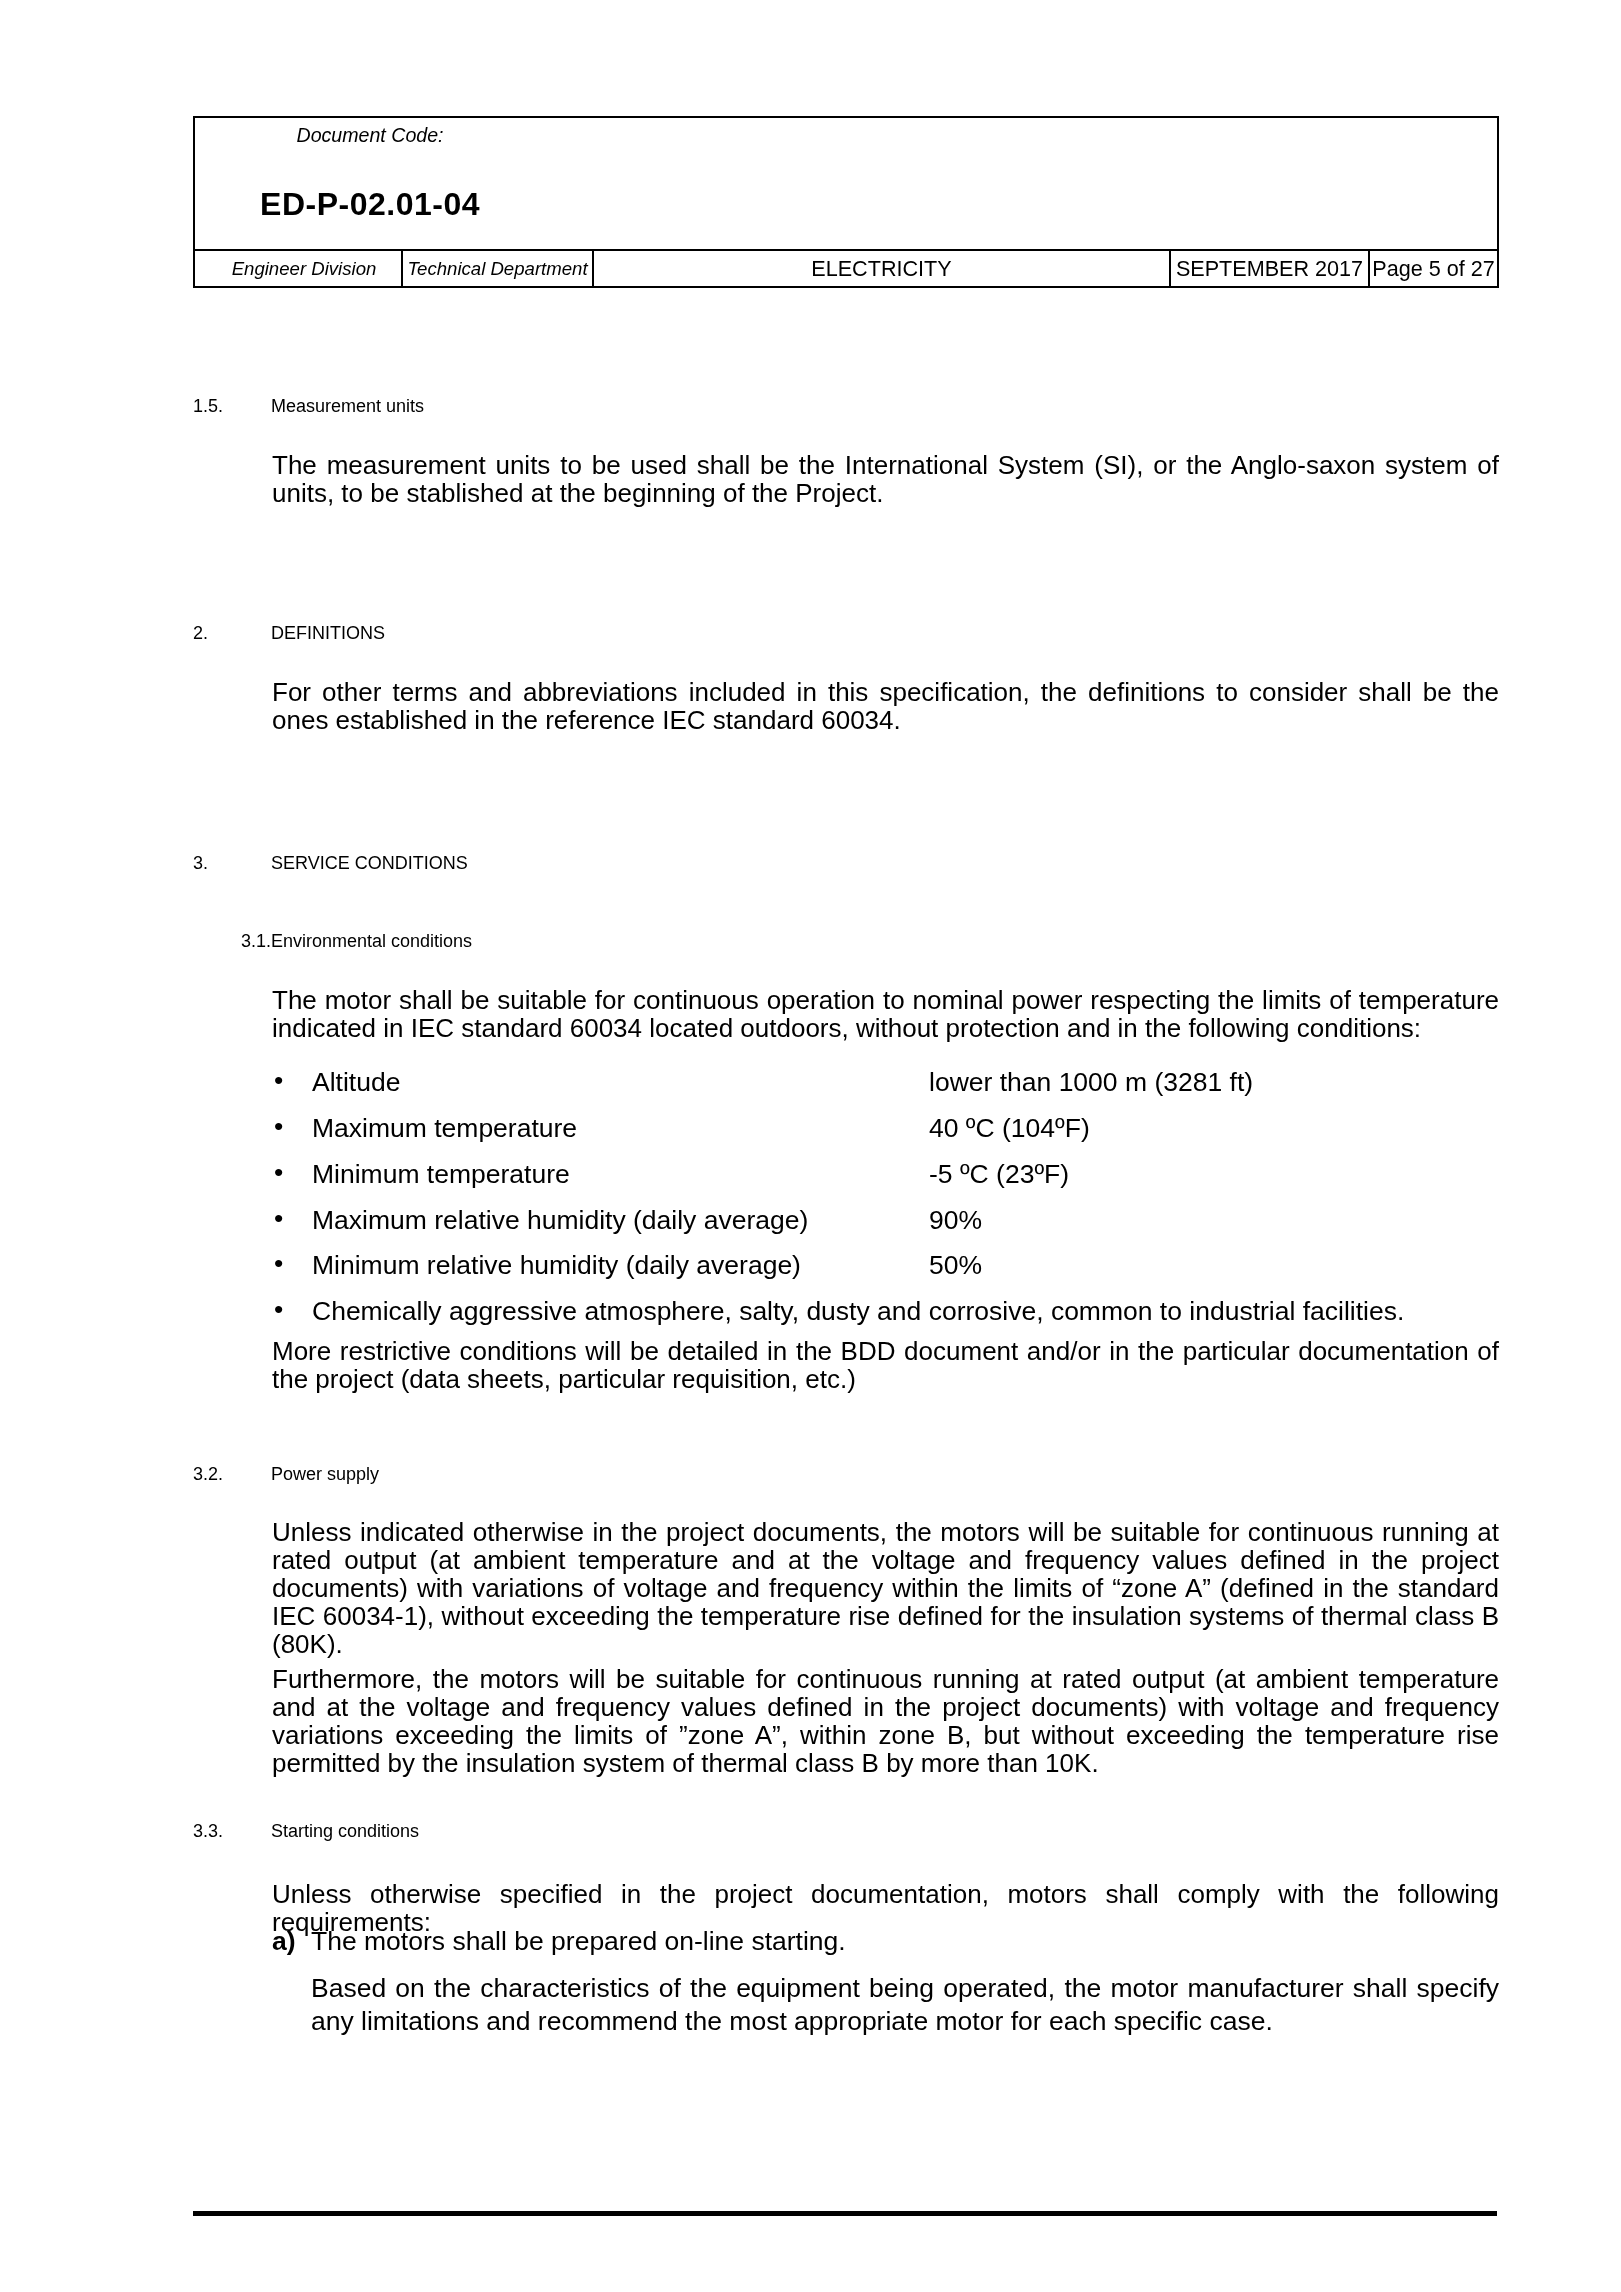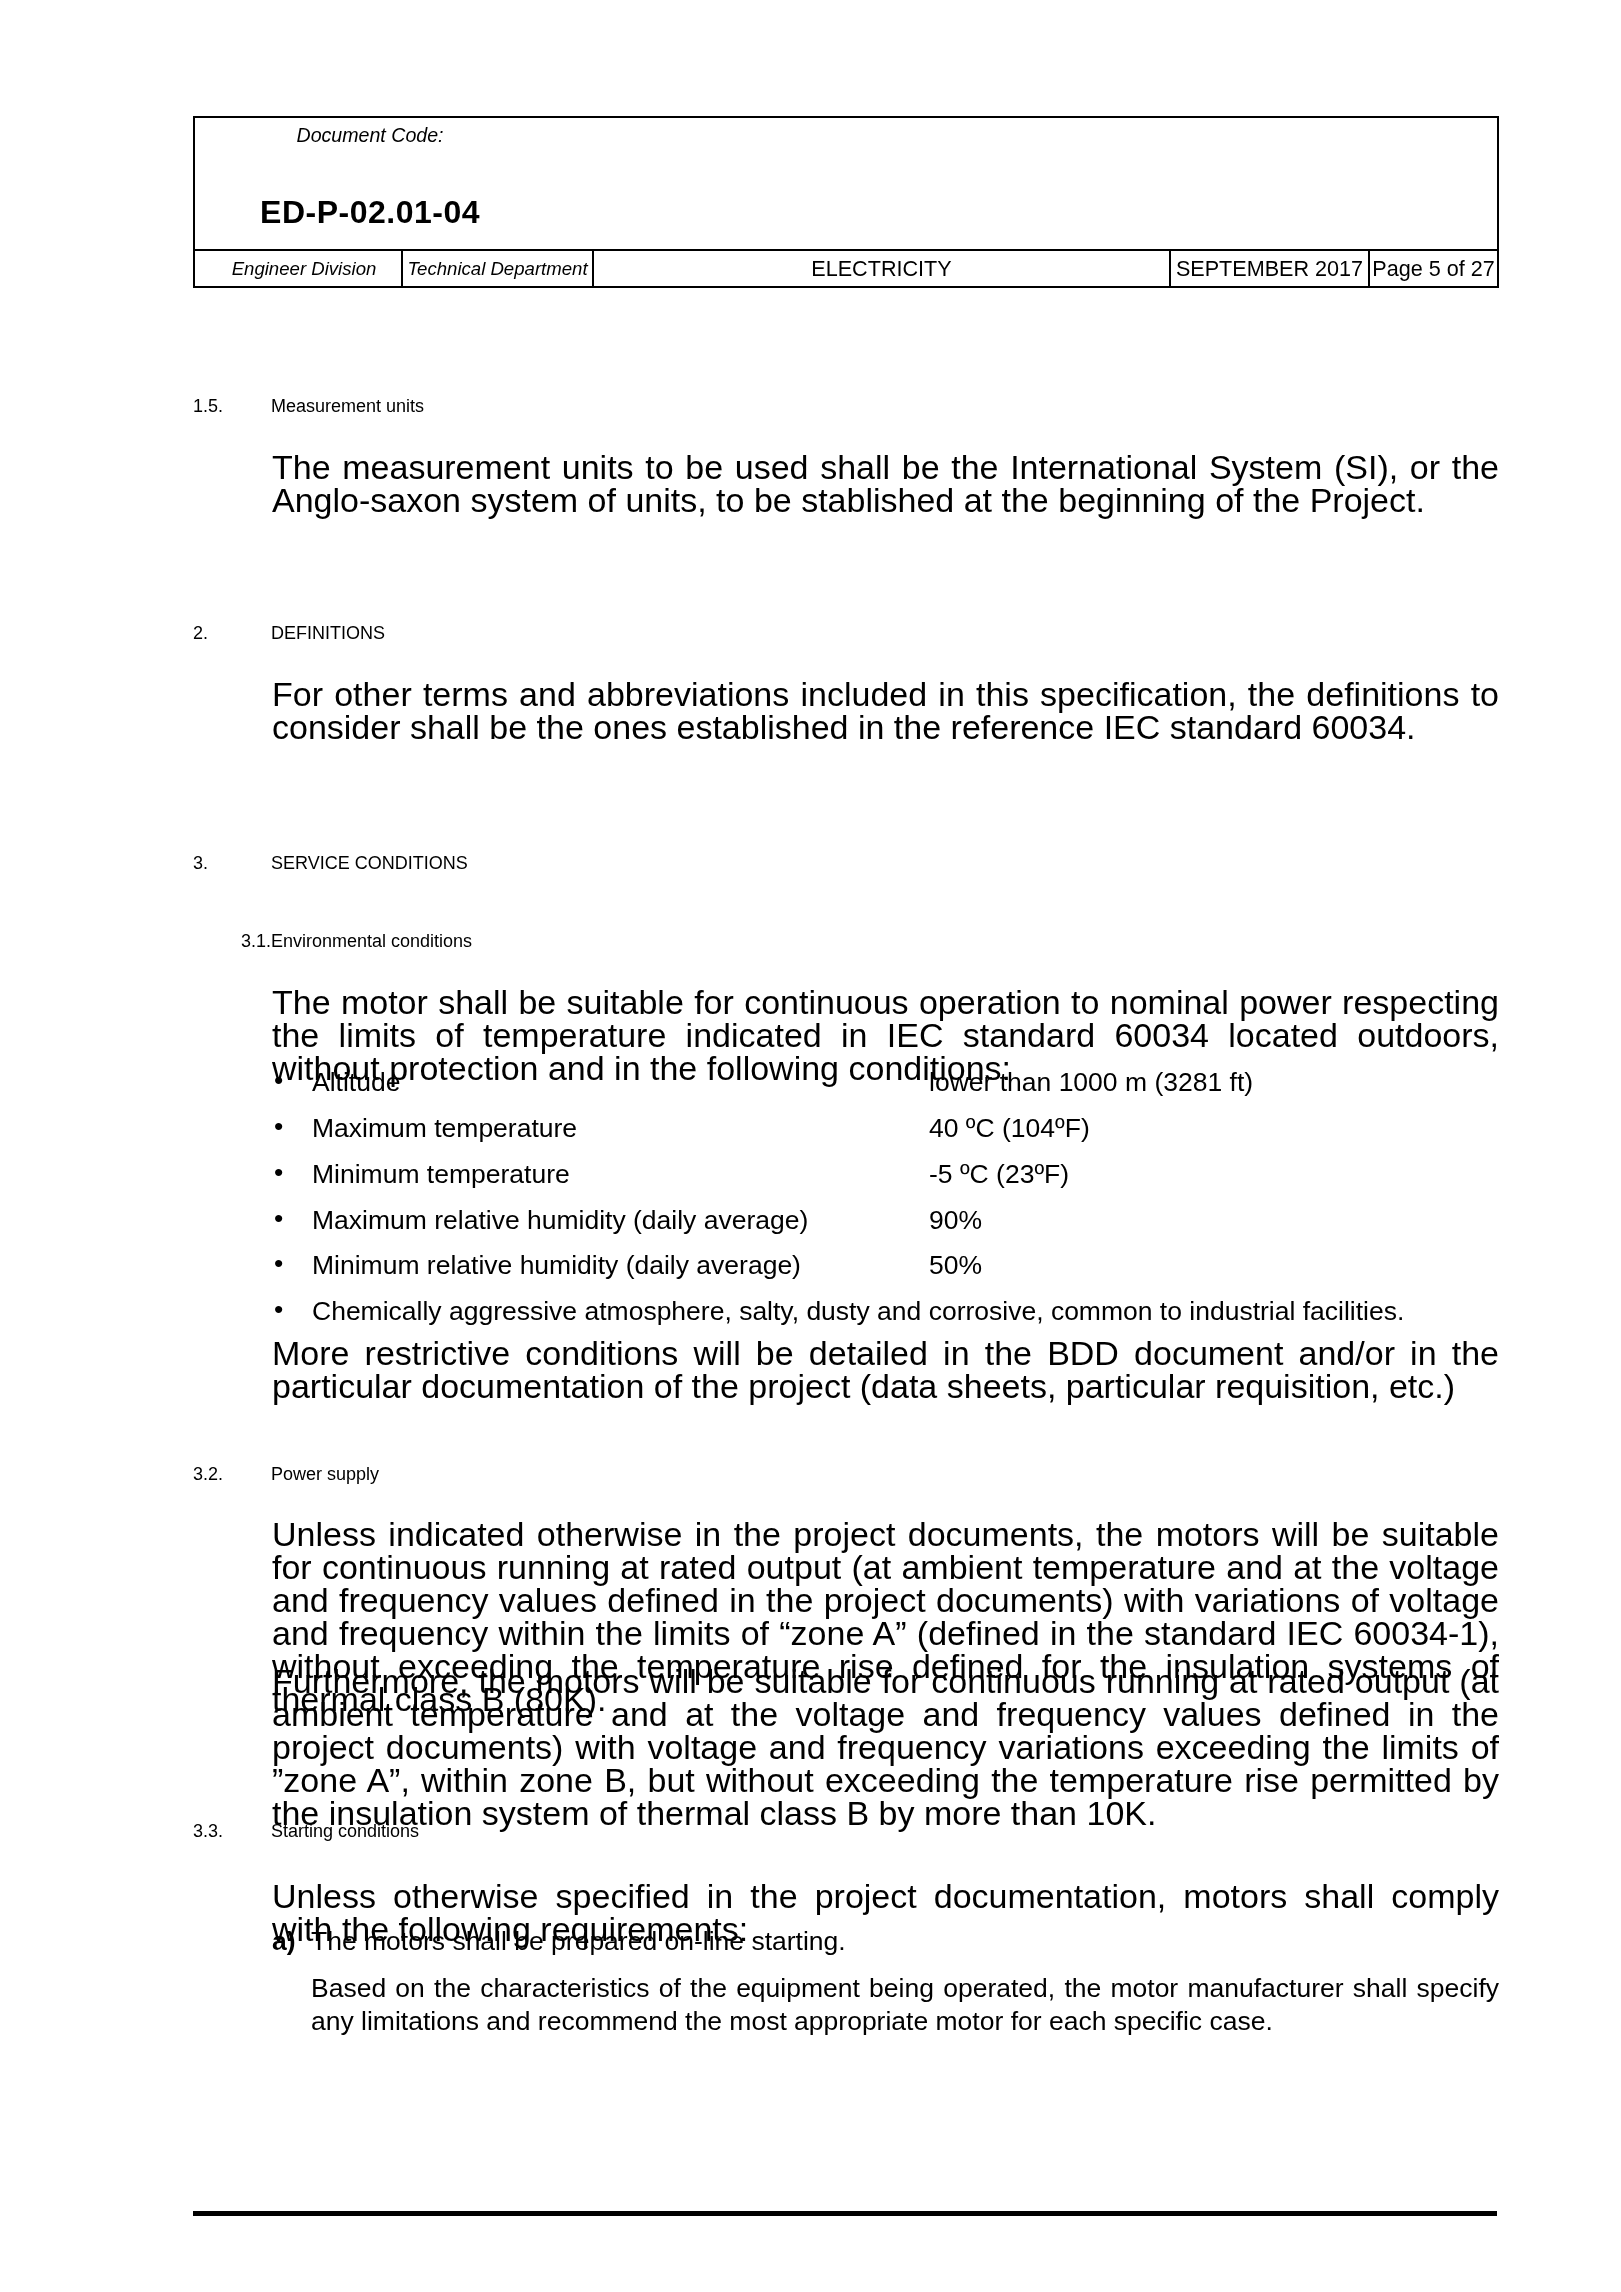--- a/index.html
+++ b/index.html
@@ -7,33 +7,33 @@
     position:relative;width:1621px;height:2293px;background:#ffffff;
     font-family:"Liberation Sans",sans-serif;color:#000;overflow:hidden;
   }
   
   .hdr{position:absolute;left:193px;top:116px;width:1306px;border:2px solid #000;box-sizing:border-box;background:#fff;}
   .hdr-row1{display:flex;height:131px;border-bottom:2.9px solid #000;}
   .hdr-row2{display:flex;height:35px;padding-left:12px;}
   .cell{box-sizing:border-box;border-right:2px solid #000;}
   .cell:last-child{border-right:none;}
   .c-logo{width:196px;display:flex;align-items:center;justify-content:center;}
-  .c-code{width:350px;display:flex;flex-direction:column;align-items:center;gap:8px;}
+  .c-code{width:350px;display:flex;flex-direction:column;align-items:center;}
   .c-title{flex:1;padding:7.8px 0 0 13.7px;}
   .lbl-small{font-style:italic;font-size:19.6px;margin-top:5.9px;}
   .doc-code{font-weight:bold;font-size:32px;margin-top:39px;letter-spacing:0.5px;}
   .spec-title{font-style:italic;font-size:37px;line-height:46px;margin-top:13.7px;width:647px;}
   .r2{display:flex;align-items:center;justify-content:center;}
   .r2-it{font-style:italic;font-size:18.6px;}
   .r2-n{font-size:21.6px;}
   .w200{width:196px}.w195{width:191px}.w589{width:577px}.w203{width:199px}.wrest{flex:1}
   
   .sec{position:absolute;left:193px;font-weight:normal;font-size:18px;white-space:nowrap;}
   .sec .num{display:inline-block;width:78px;}
-  .p{position:absolute;left:272px;width:1227px;font-size:34px;line-height:33px;text-align:justify;}
+  .p{position:absolute;left:272px;width:1227px;font-size:26px;line-height:28px;text-align:justify;}
   .brow{position:absolute;left:272px;width:1227px;font-size:26.5px;line-height:33px;}
   .brow .dot{position:absolute;left:2px;top:-2px;font-size:26.5px;}
   .brow .blabel{margin-left:40px;display:inline-block;}
   .brow .bval{position:absolute;left:657px;top:0;}
   .aitem{position:absolute;left:272px;font-size:26.5px;line-height:33px;}
   .aitem .amark{font-weight:bold;display:inline-block;width:39px;}
   .adetail{position:absolute;left:311px;width:1188px;font-size:26.5px;line-height:33px;text-align:justify;}
   
   .foot{position:absolute;top:2184px;left:186px;width:1312px;font-size:19.6px;font-style:italic;}
   .foot .fnum{font-weight:bold;}

